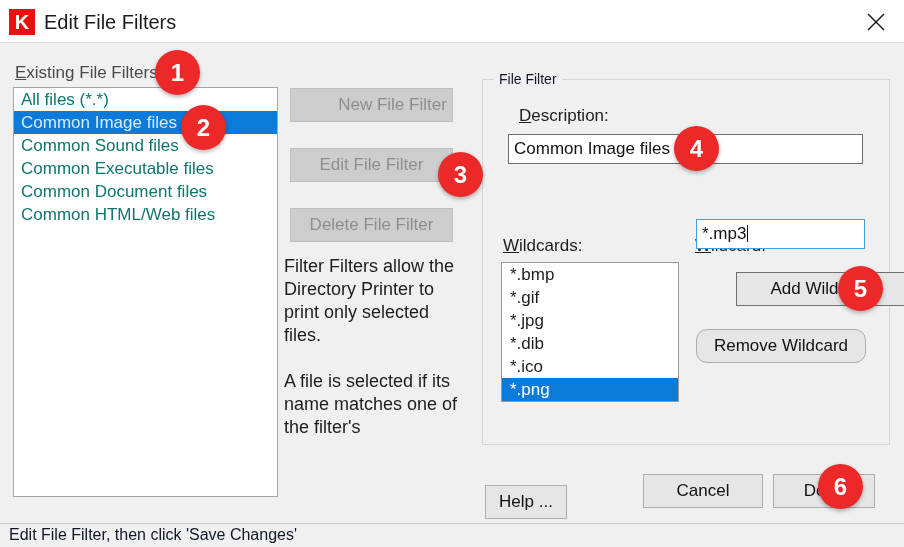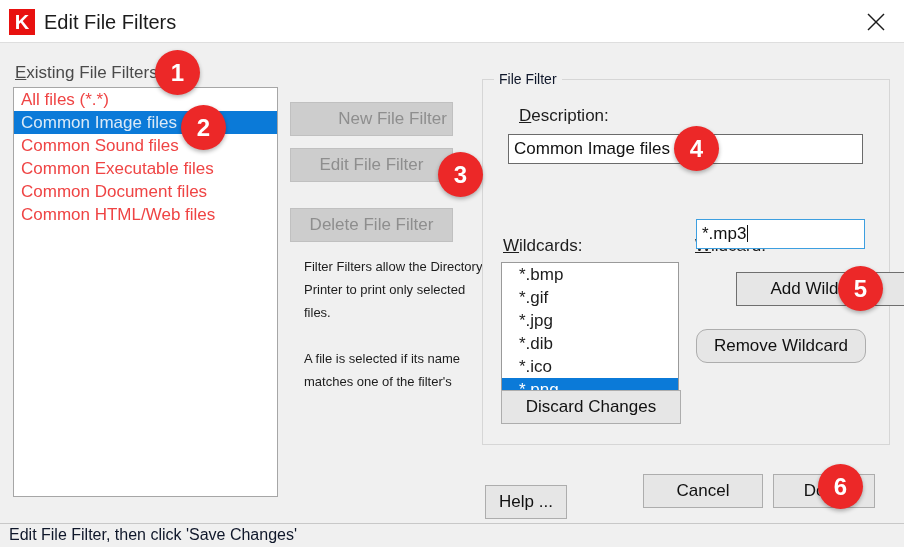--- a/index.html
+++ b/index.html
@@ -79,21 +79,21 @@
     background: #ffffff;
     border: 1px solid #a6a6a6;
     box-sizing: border-box;
     overflow: hidden;
   }
   .filters-list .row {
     height: 23px;
     line-height: 23px;
     padding-left: 7px;
     font-size: 17px;
-    color: #ef4444;
+    color: #0f766e;
     white-space: nowrap;
     box-sizing: border-box;
   }
   .filters-list .row.sel {
     background: #0b7ad8;
     color: #dbeaf7;
   }
 
   
   .midbtn {
@@ -104,23 +104,23 @@
     border: 1px solid #c0c0c0;
     color: #8e8e8e;
     font-size: 17px;
     line-height: 32px;
     text-align: center;
     box-sizing: border-box;
     white-space: nowrap;
   }
   .help-text {
     position: absolute;
-    left: 304px; top: 212px;
+    left: 284px; top: 212px;
     width: 180px;
-    font-size: 13px;
+    font-size: 18px;
     color: #1d1d1d;
     line-height: 23px;
   }
   .help-text p { margin: 0 0 23px 0; }
   .help-text p:last-child { margin-bottom: 0; }
 
   
   .groupbox {
     position: absolute;
     left: 482px; top: 36px;
@@ -173,21 +173,21 @@
     left: 501px; top: 219px;
     width: 178px; height: 140px;
     background: #ffffff;
     border: 1px solid #9a9a9a;
     box-sizing: border-box;
     overflow: hidden;
   }
   .wildcards-list .row {
     height: 23px;
     line-height: 23px;
-    padding-left: 17px;
+    padding-left: 8px;
     font-size: 17px;
     color: #1d1d1d;
     white-space: nowrap;
     box-sizing: border-box;
   }
   .wildcards-list .row.sel {
     background: #0b7ad8;
     color: #ffffff;
   }
 
@@ -260,21 +260,21 @@
 
     <div class="filters-list">
       <div class="row">All files (*.*)</div>
       <div class="row sel">Common Image files</div>
       <div class="row">Common Sound files</div>
       <div class="row">Common Executable files</div>
       <div class="row">Common Document files</div>
       <div class="row">Common HTML/Web files</div>
     </div>
 
-    <div class="midbtn" style="top:59px;padding-left:42px;">New File Filter</div>
+    <div class="midbtn" style="top:45px;padding-left:42px;">New File Filter</div>
     <div class="midbtn" style="top:105px;">Edit File Filter</div>
     <div class="midbtn" style="top:165px;">Delete File Filter</div>
 
     <div class="help-text">
       <p>Filter Filters allow the Directory Printer to print only selected files.</p>
       <p>A file is selected if its name matches one of the filter's</p>
     </div>
 
     <div class="groupbox"></div>
     <div class="groupbox-title">File Filter</div>
@@ -298,21 +298,20 @@
     </div>
 
     <div class="fieldlabel" style="left:695px; top:193px;">
       <u>W</u><span>ildcard:</span>
     </div>
     <div class="textinput focused" style="left:696px; top:175px; width:169px; height:30px; top:176px;"><span>*.mp3</span><span class="caret"></span></div>
 
     <div class="btn strong" style="left:736px; top:229px; width:170px; height:34px; line-height:32px;">Add Wildcard</div>
     <div class="btn" style="left:696px; top:286px; width:170px; height:34px; line-height:32px;border-radius:11px;">Remove Wildcard</div>
 
-    <div class="btn" style="left:501px; top:347px; width:180px; height:34px; line-height:32px;">Discard Changes</div>
 
     <div class="btn" style="left:485px; top:442px; width:82px; height:34px; line-height:32px;">Help ...</div>
     <div class="btn" style="left:643px; top:431px; width:120px; height:34px; line-height:32px;">Cancel</div>
     <div class="btn" style="left:773px; top:431px; width:102px; height:34px; line-height:32px;">Done</div>
   </div>
 
   <div class="statusbar">
     <div class="txt">Edit File Filter, then click 'Save Changes'</div>
   </div>
 

